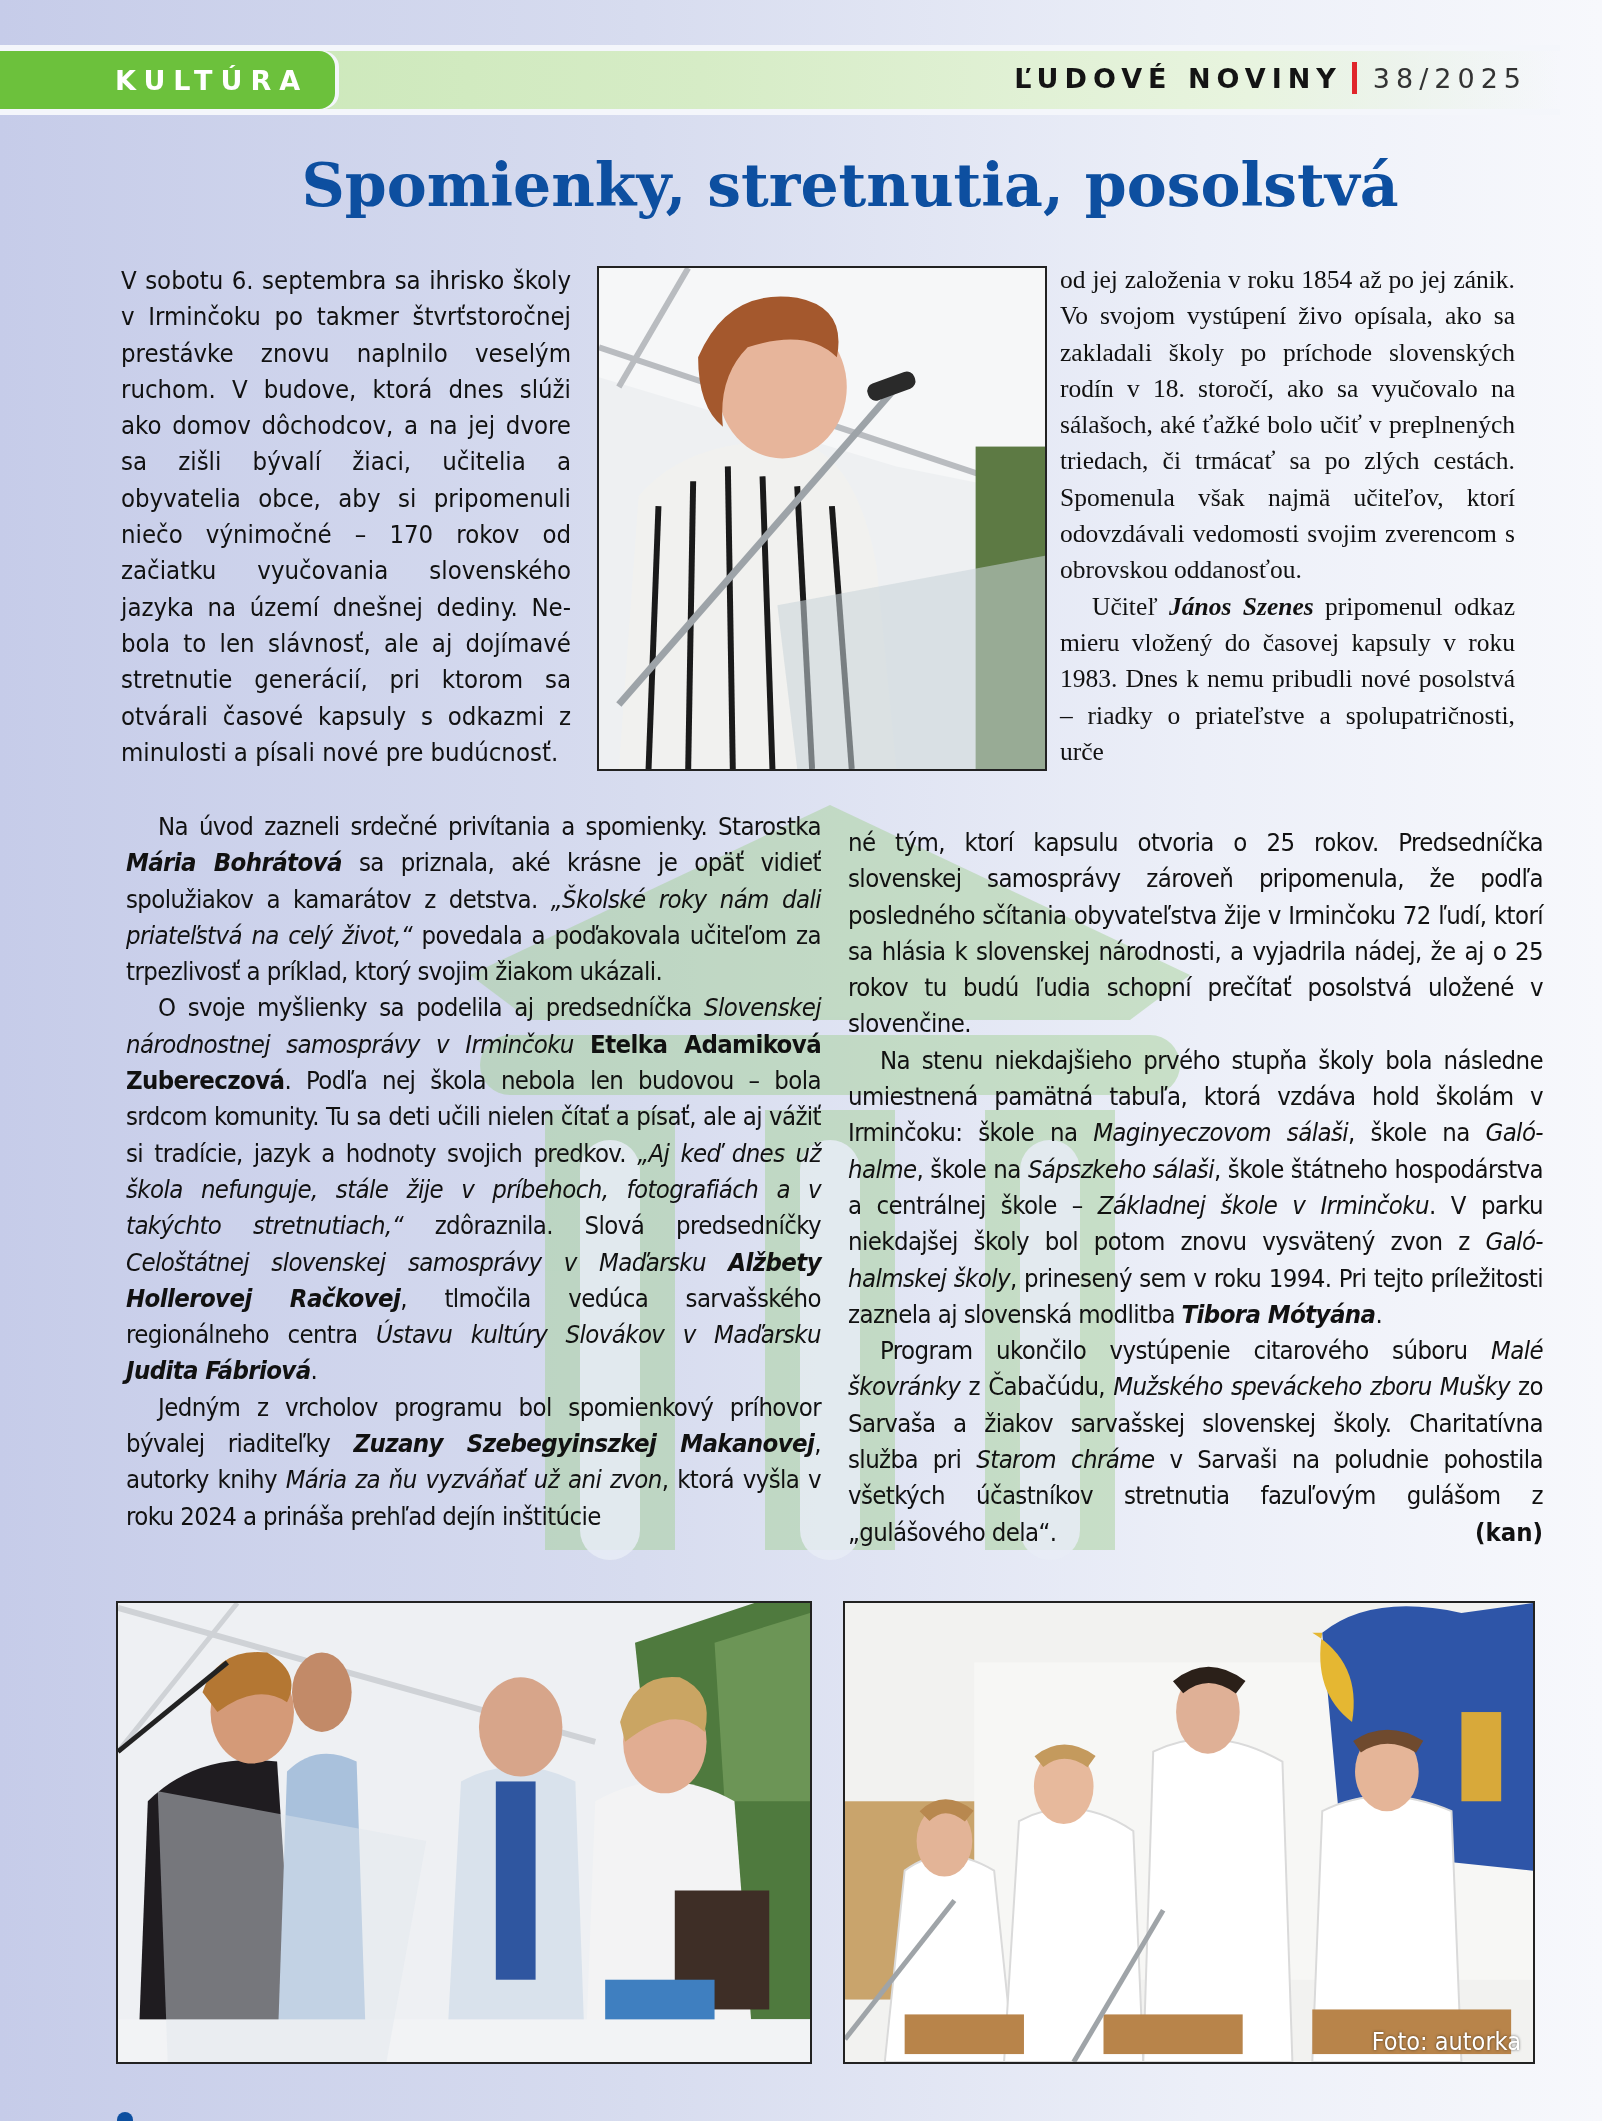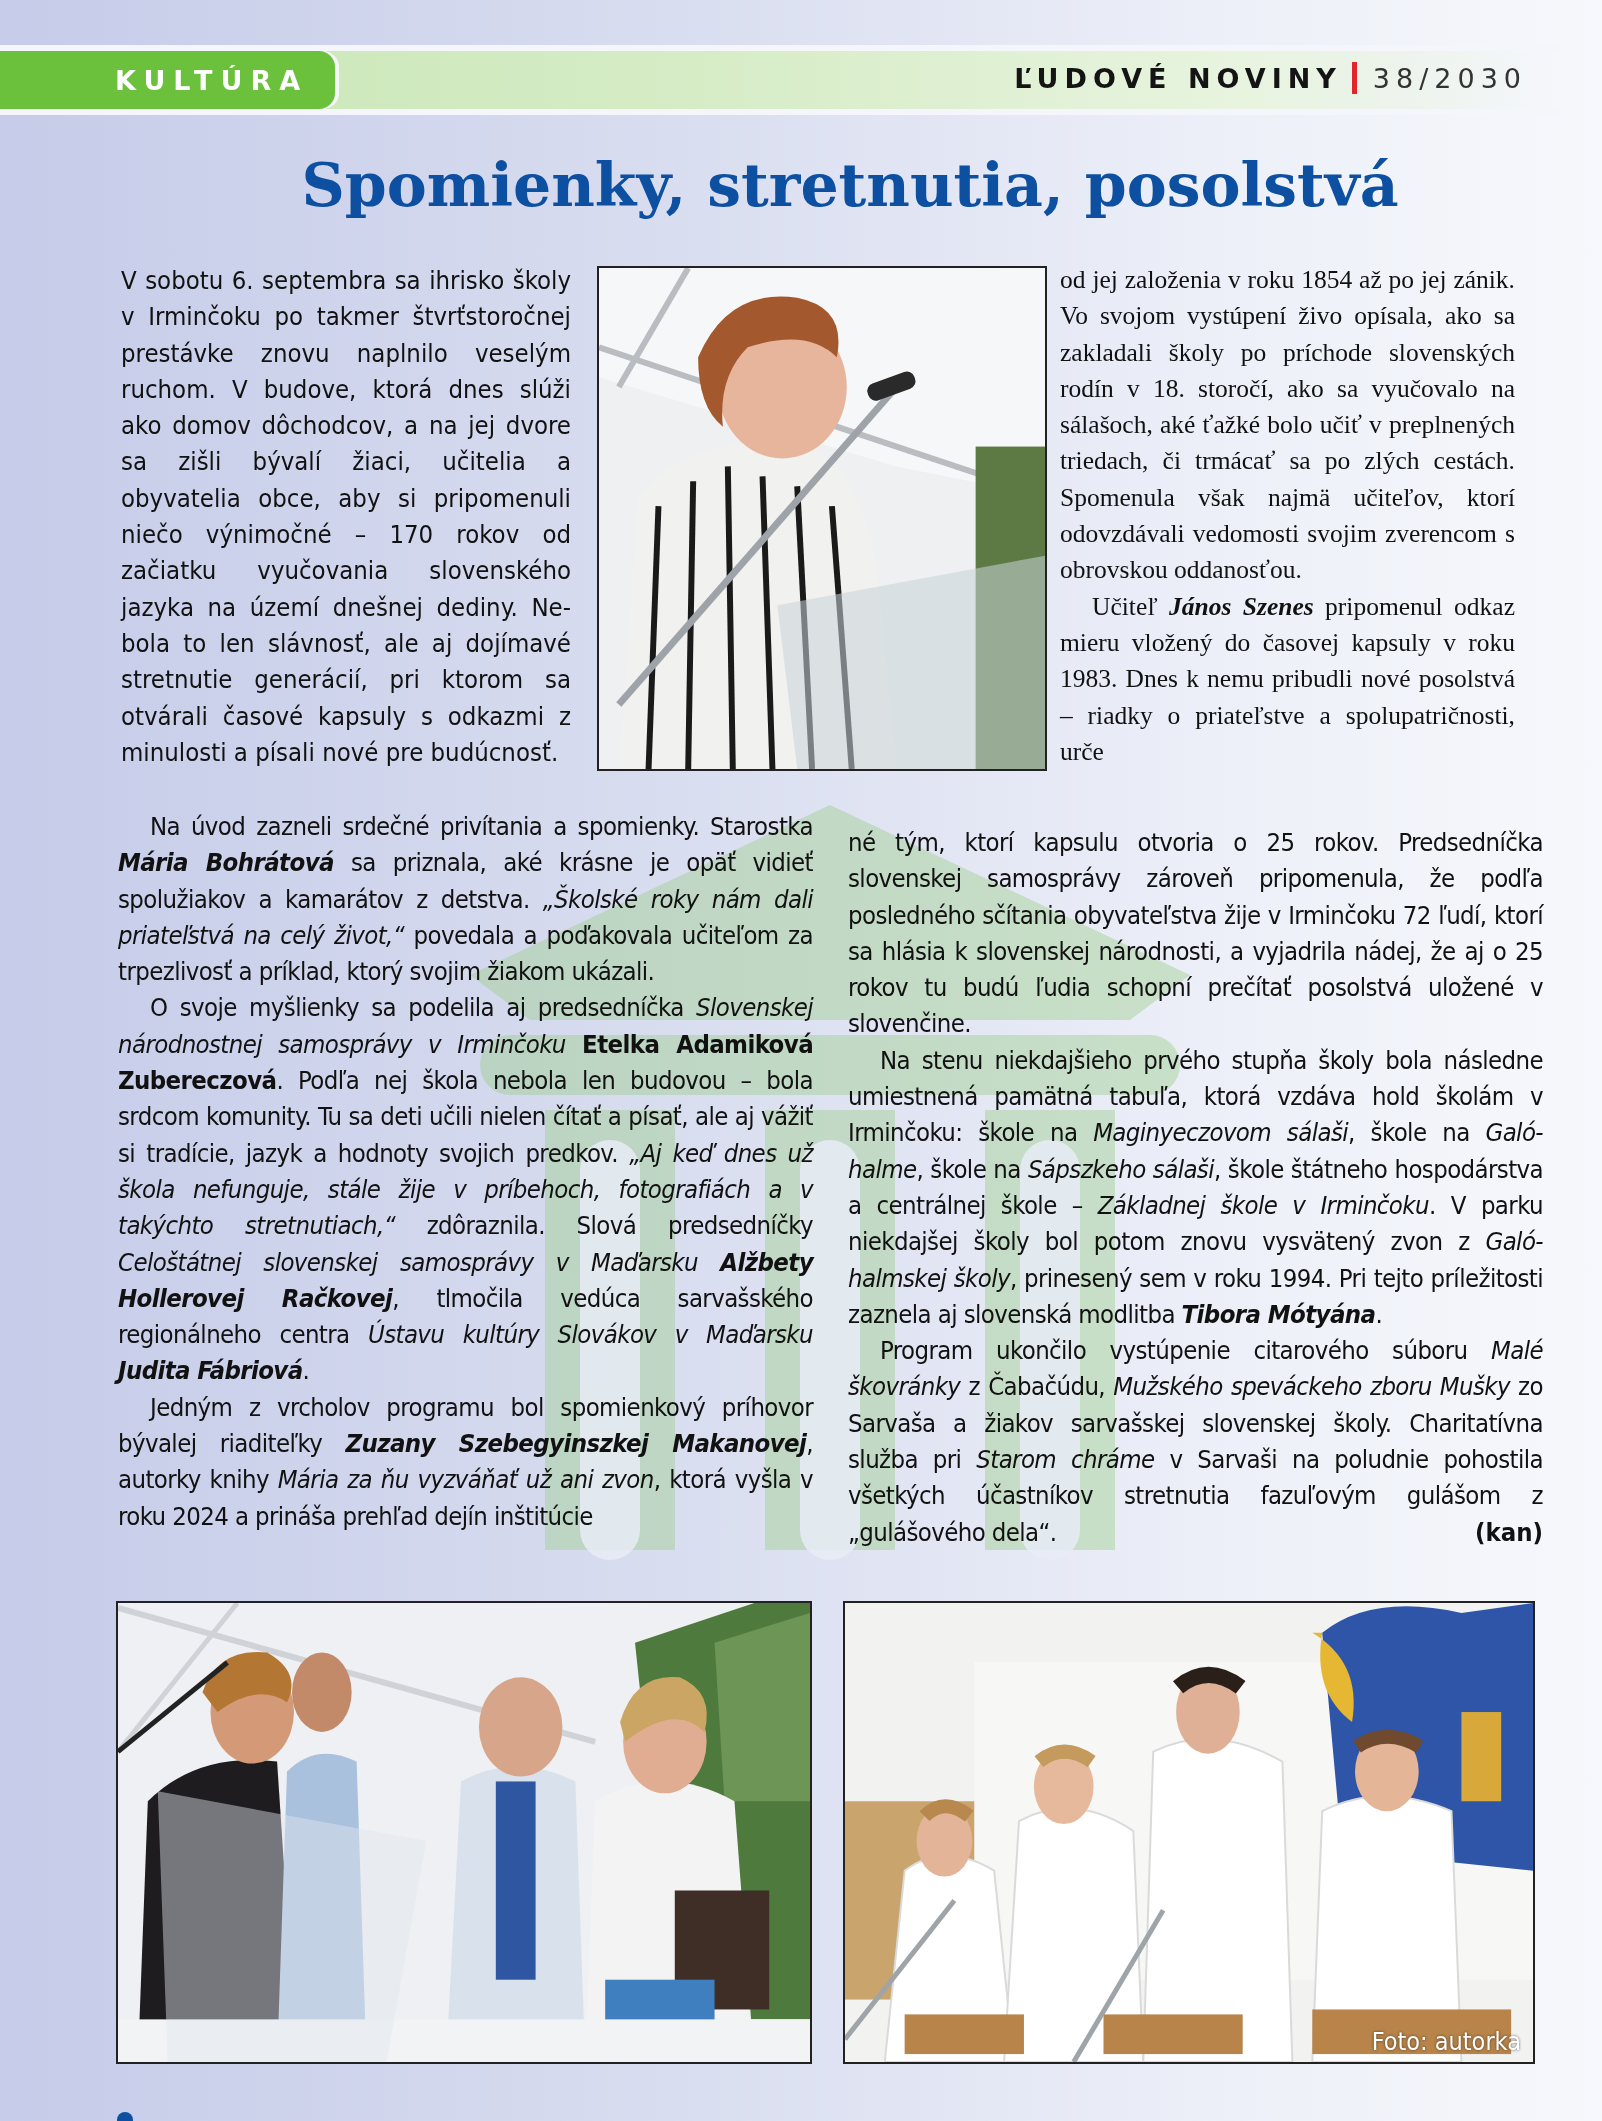--- a/index.html
+++ b/index.html
@@ -50,21 +50,21 @@
     font-family: "DejaVu Sans Condensed", "DejaVu Sans", sans-serif;
     hyphens: manual;
   }
   .text p { text-indent: 0; }
   .text p.ind { text-indent: 32px; }
   .text i { font-style: italic; }
   .text b { font-weight: bold; }
   .text .bi { font-weight: bold; font-style: italic; }
   .col1top { left: 121px; top: 262px; width: 450px; }
   .col2top { left: 1060px; top: 262px; width: 455px; font-family: Liberation Serif, serif; }
-  .col1 { left: 118px; top: 808px; width: 695px; font-stretch: condensed; letter-spacing: -0.6px; }
+  .col1 { left: 126px; top: 808px; width: 695px; font-stretch: condensed; letter-spacing: -0.6px; }
   .col2 { left: 848px; top: 824px; width: 695px; letter-spacing: -0.6px; }
   .sig { float: right; font-weight: bold; letter-spacing: 0; }
 
   
   .photo { position: absolute; border: 2px solid #222; overflow: hidden; z-index: 2; text-align: right; }
   .photo-speaker { left: 597px; top: 266px; width: 450px; height: 505px; }
   .photo-capsule { left: 116px; top: 1601px; width: 696px; height: 463px; }
   .photo-zither { left: 843px; top: 1601px; width: 692px; height: 463px; }
   .photo svg { display: block; width: 100%; height: 100%; }
   .credit {
@@ -80,21 +80,21 @@
 </head>
 <body>
 
 <div class="band"></div>
 <div class="section-tab">
   <span>KULTÚRA</span>
 </div>
 <div class="masthead">
   <span class="name">ĽUDOVÉ NOVINY</span>
   <span class="sep"></span>
-  <span class="issue">38/2030</span>
+  <span class="issue">38/2025</span>
 </div>
 
 <h1>Spomienky, stretnutia, posolstvá</h1>
 
 <svg class="watermark" viewBox="0 0 800 780">
   <g fill="#9fcf8f" opacity="0.45">
     <path d="M400 25 L760 195 L700 240 L100 240 L40 195 Z"></path>
     <rect x="50" y="255" width="700" height="60" rx="30"></rect>
     <rect x="115" y="330" width="130" height="440"></rect>
     <rect x="335" y="330" width="130" height="440"></rect>

